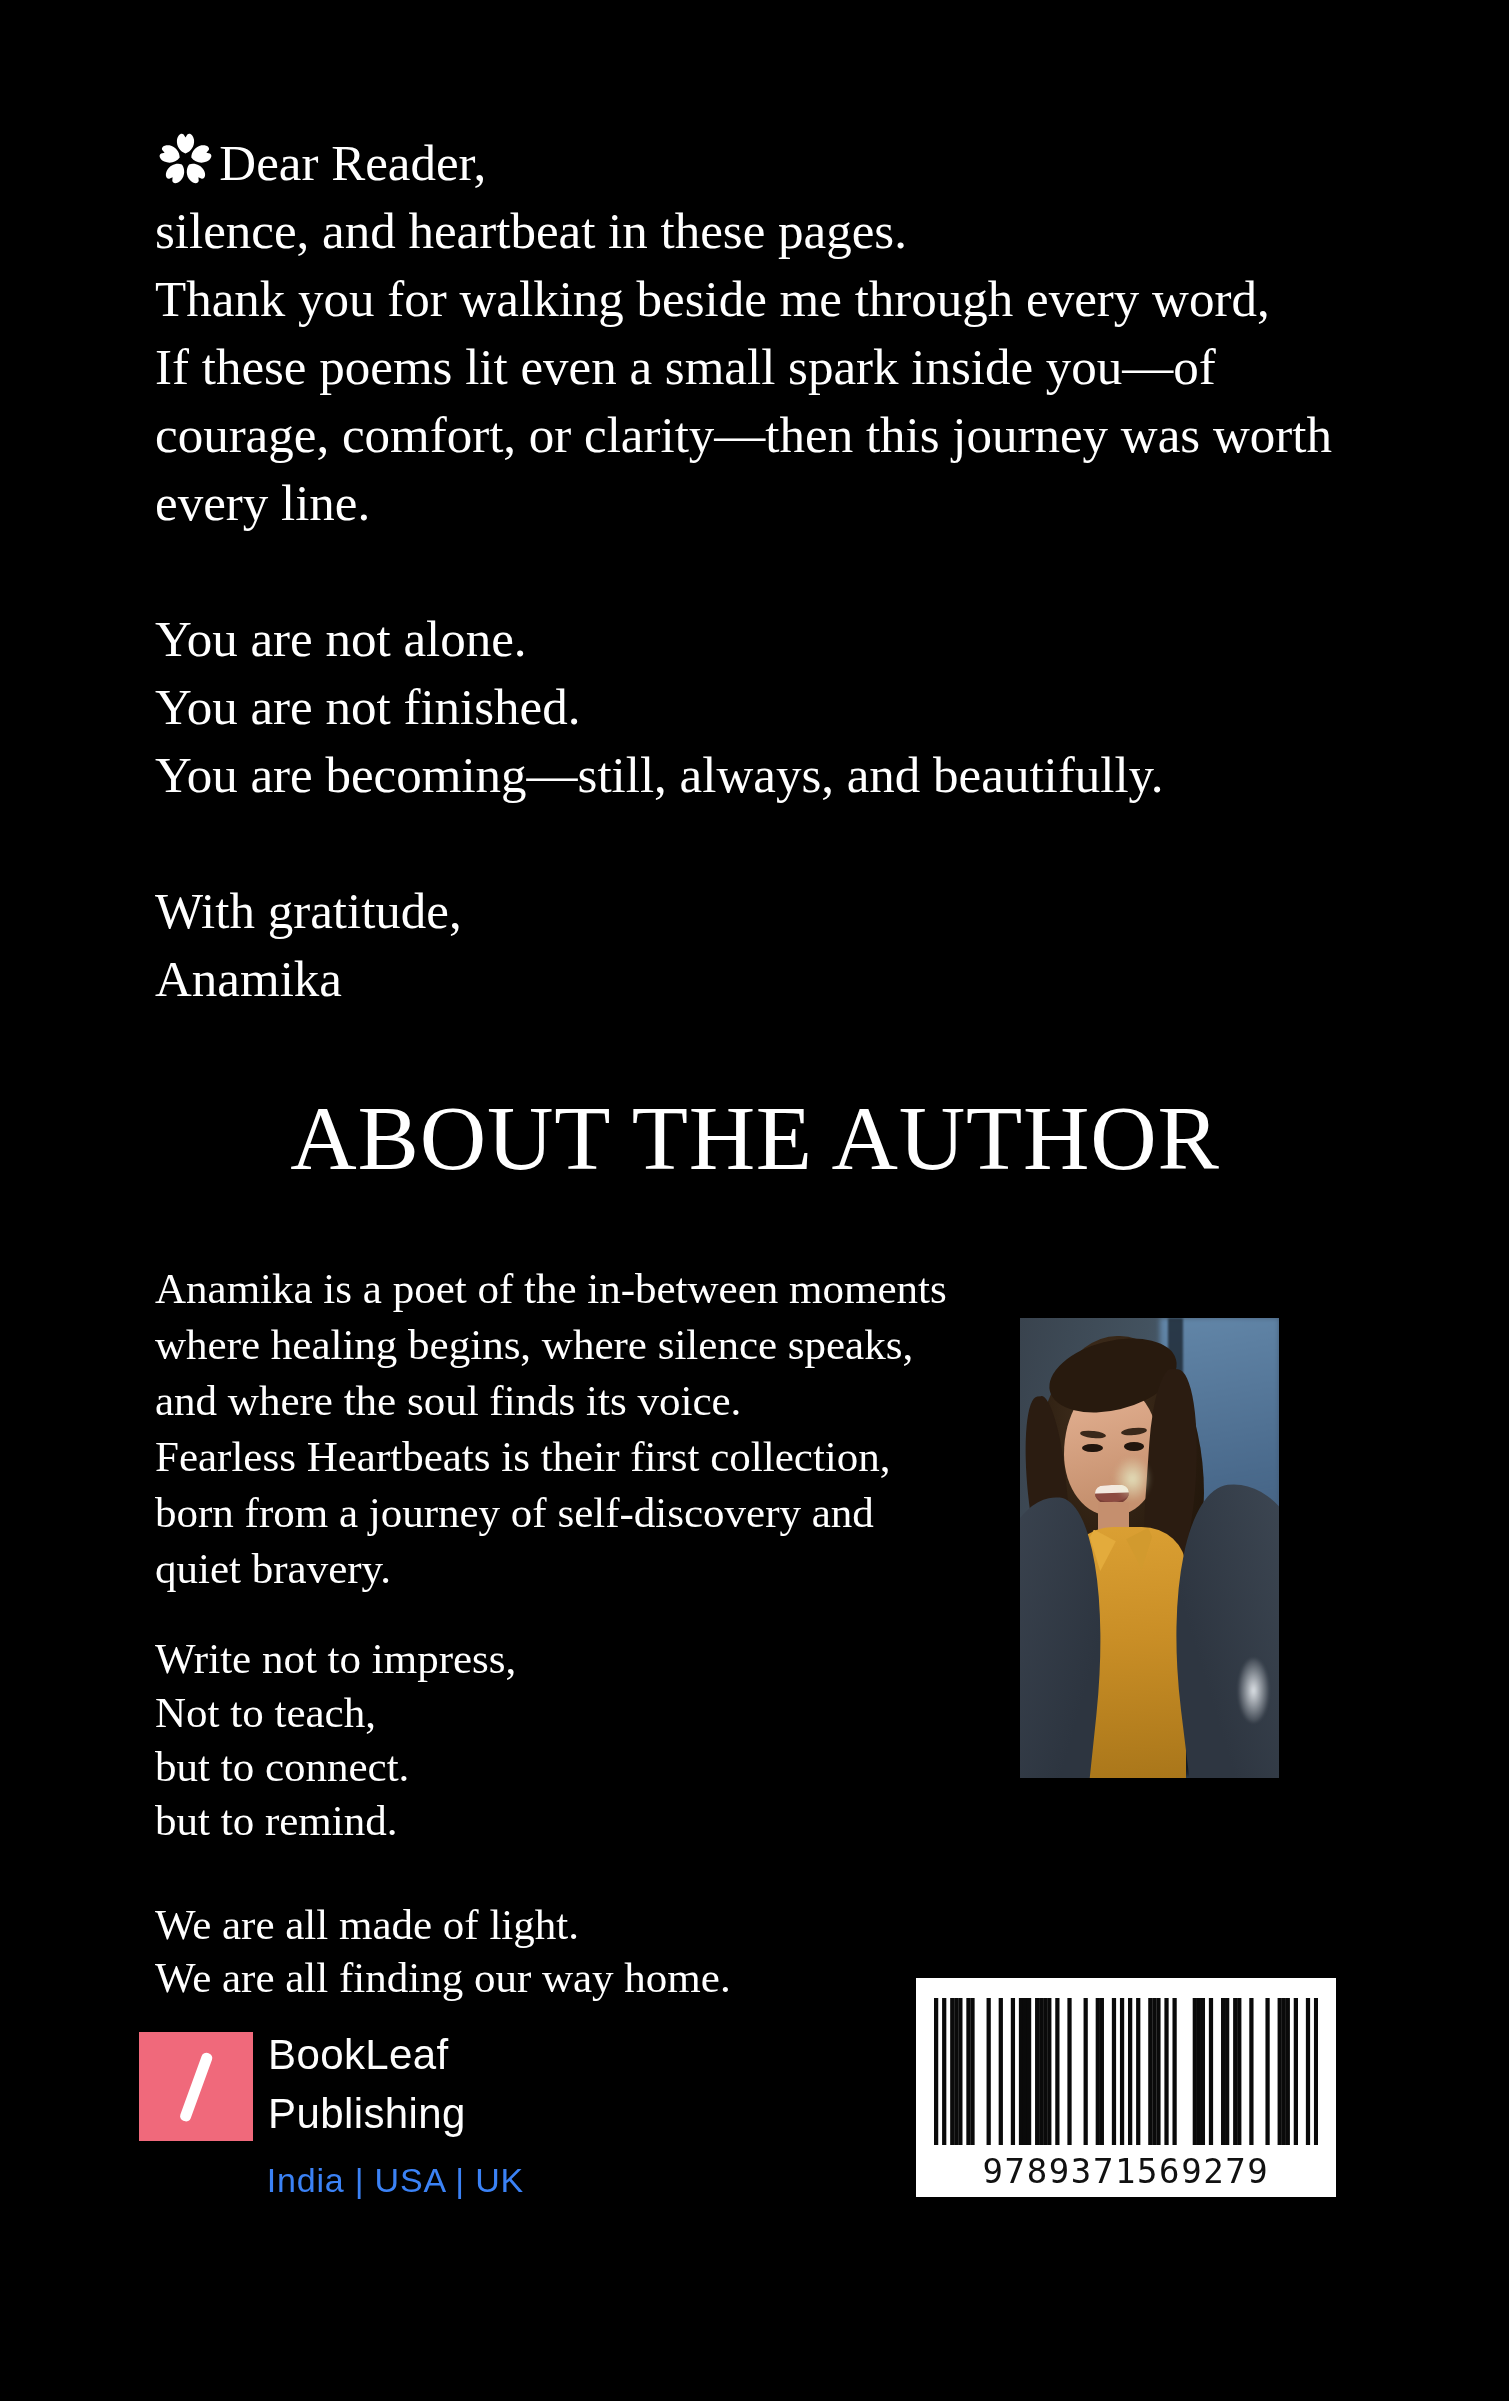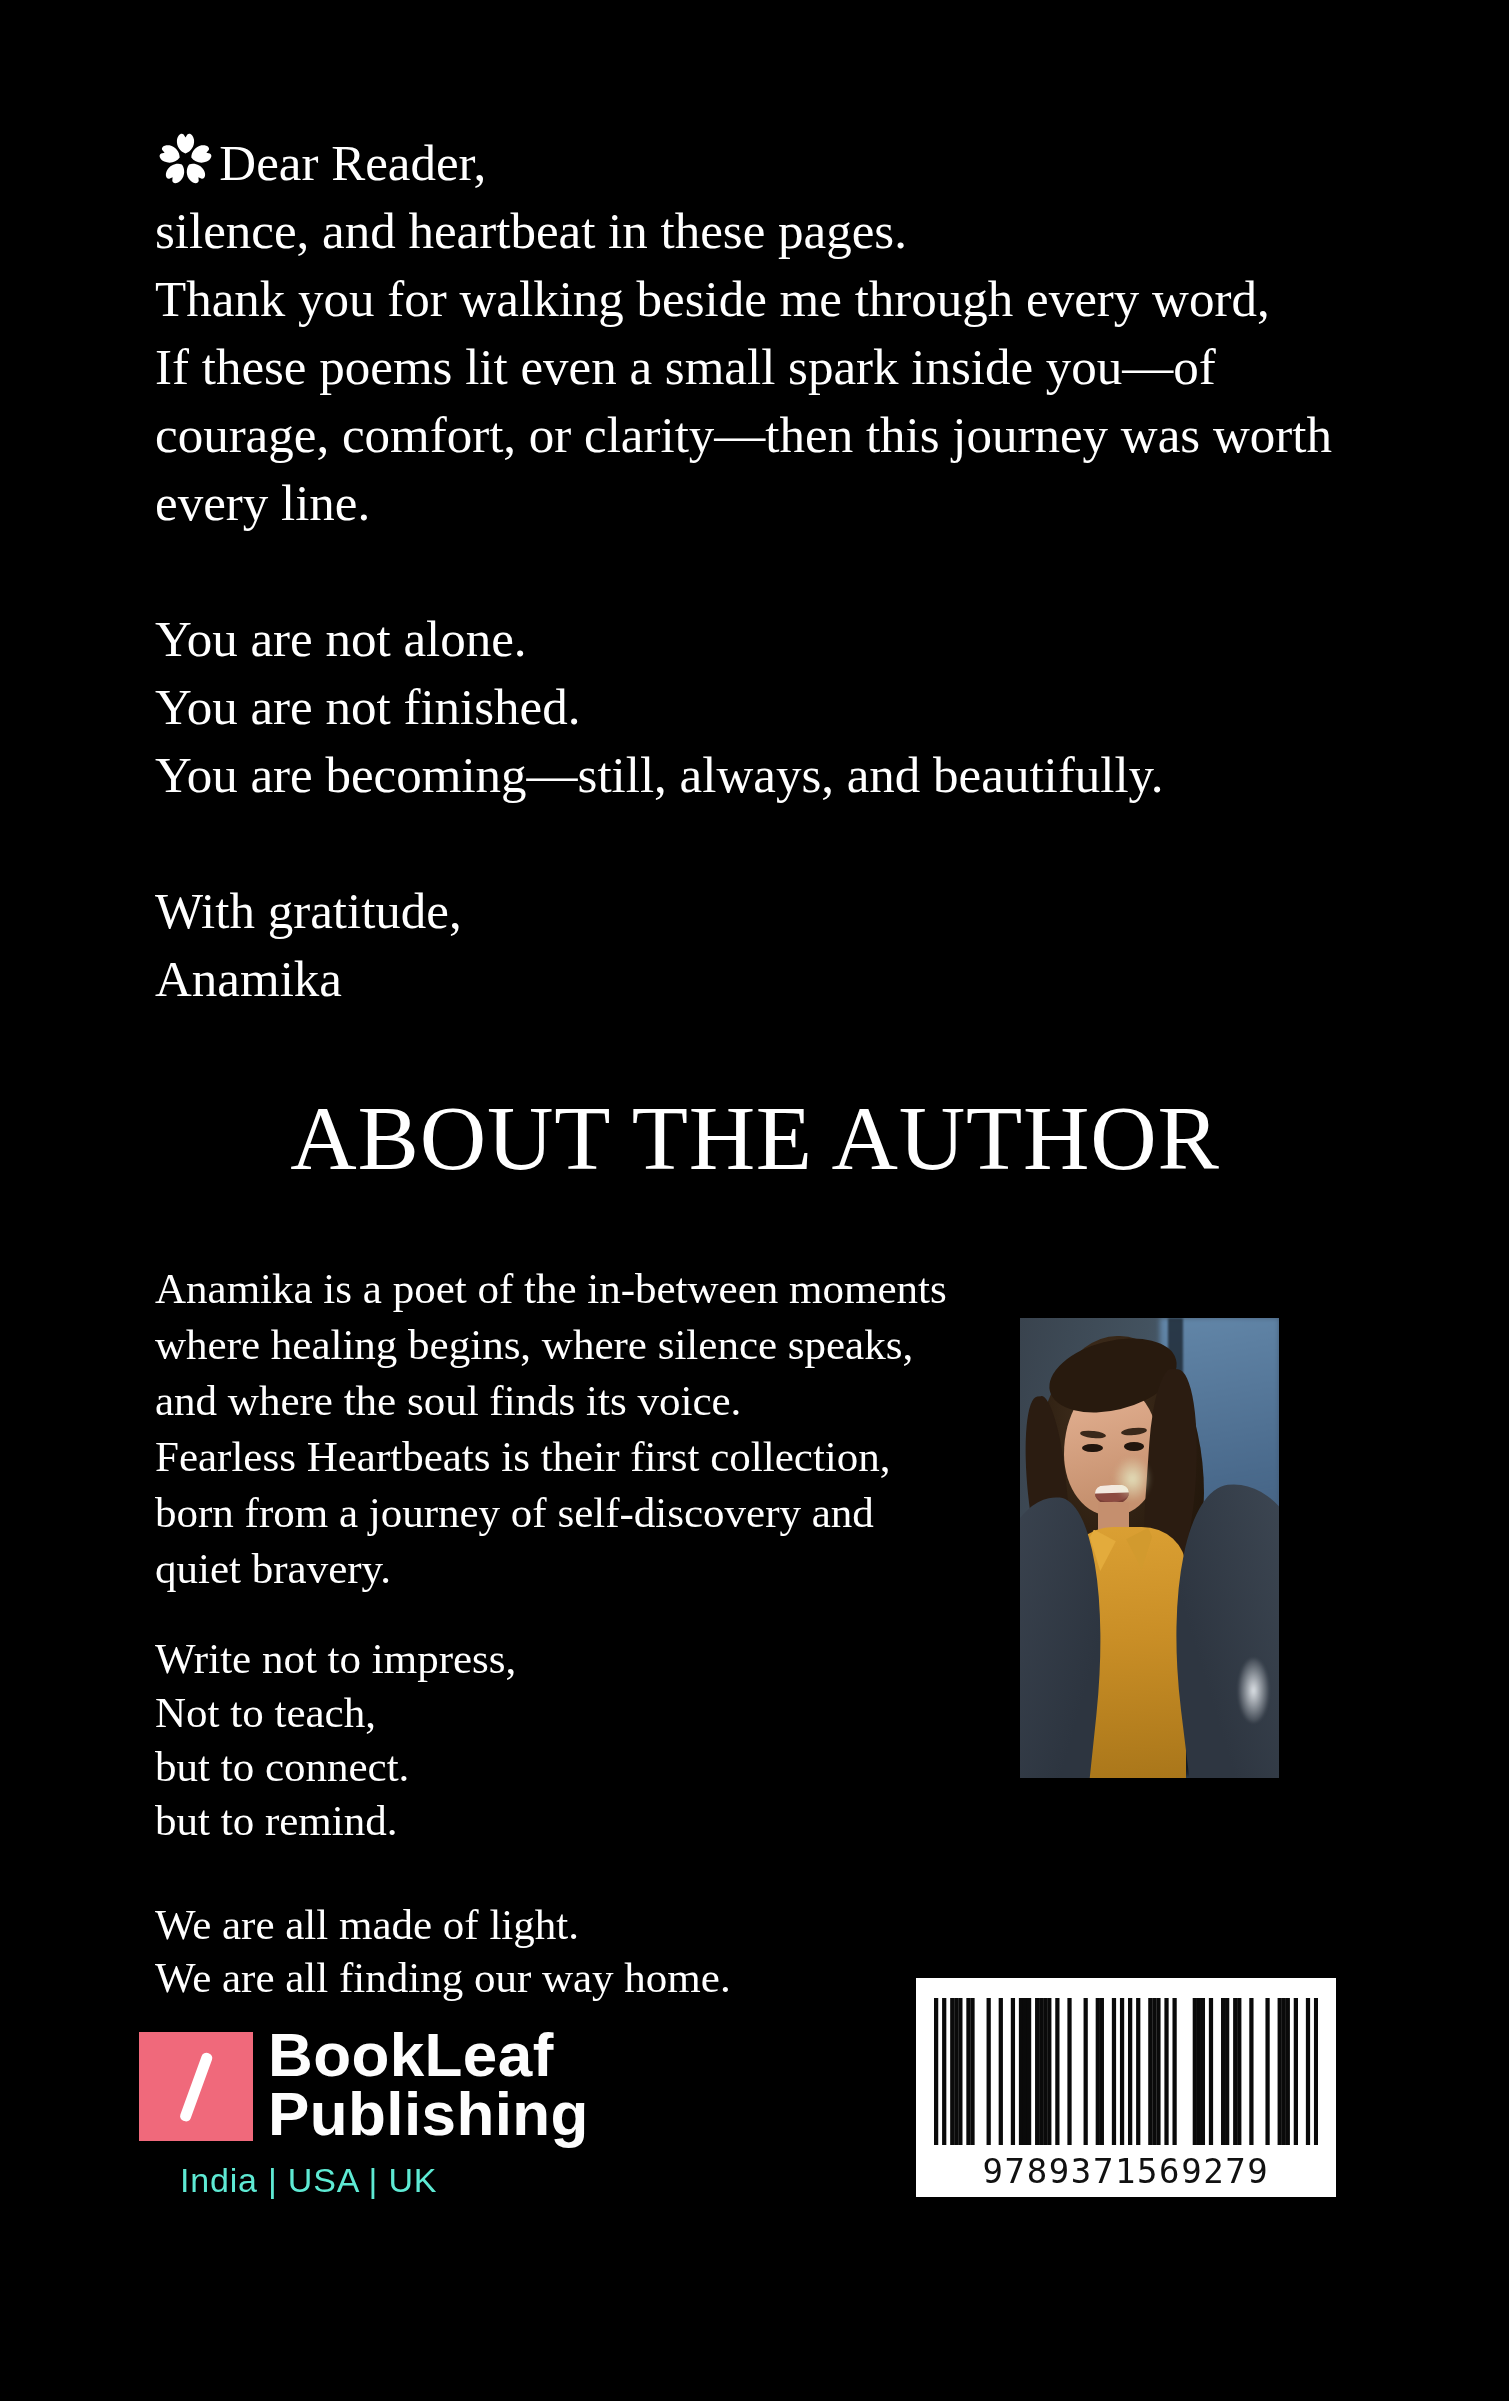--- a/index.html
+++ b/index.html
@@ -100,27 +100,27 @@
   
   .logo-square {
     position:absolute; left:139px; top:2032px; width:114px; height:109px;
   }
   .logo-slash {
     position:absolute; left:50%; top:50%; width:10.6px; height:72px;
     background:#fff; border-radius:4.9px; transform:translate(-50%,-50%) rotate(20deg);
   }
   .pub-name {
     position:absolute; left:268px; top:2025px;
-    font-family:"Liberation Sans", sans-serif; font-weight:700;
-    font-size:62px; line-height:59px; letter-spacing:0.4px; color:#fdfdfd;
+    font-family:"Liberation Sans", sans-serif; font-weight:400;
+    font-size:42px; line-height:59px; letter-spacing:0.4px; color:#fdfdfd;
   }
   .pub-regions {
-    position:absolute; left:180px; top:2161px; width:344px; text-align:left;
+    position:absolute; left:180px; top:2161px; width:344px; text-align:right;
     font-family:"Liberation Sans", sans-serif; font-weight:300;
-    font-size:34px; color:#5eead4; letter-spacing:0.8px;
+    font-size:34px; color:#3b82f6; letter-spacing:0.8px;
   }
 
   
   .barcode { position:absolute; left:916px; top:1978px; width:420px; height:219px; background:#ffffff;padding-left:9px; }
   .barcode svg { position:absolute; left:18px; top:19.6px; width:384px; height:147px; }
   .barcode svg rect { fill:#0a0a0a; }
   .barcode-digits {
     position:absolute; left:0; right:0; top:173px; text-align:center;
     font-family:"DejaVu Sans Mono", monospace; font-size:34px; letter-spacing:1.6px; color:#111;
   }

